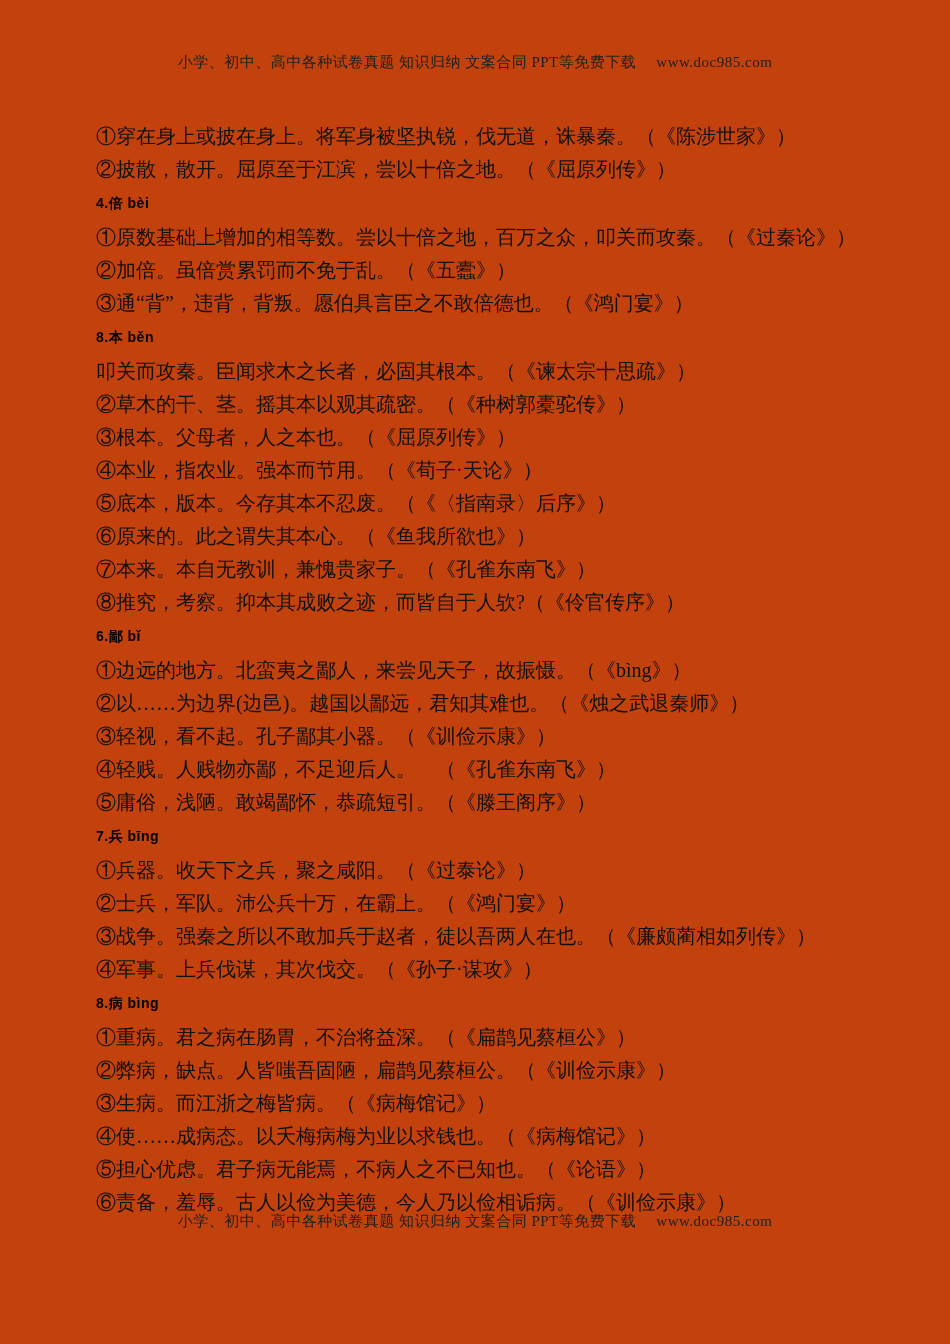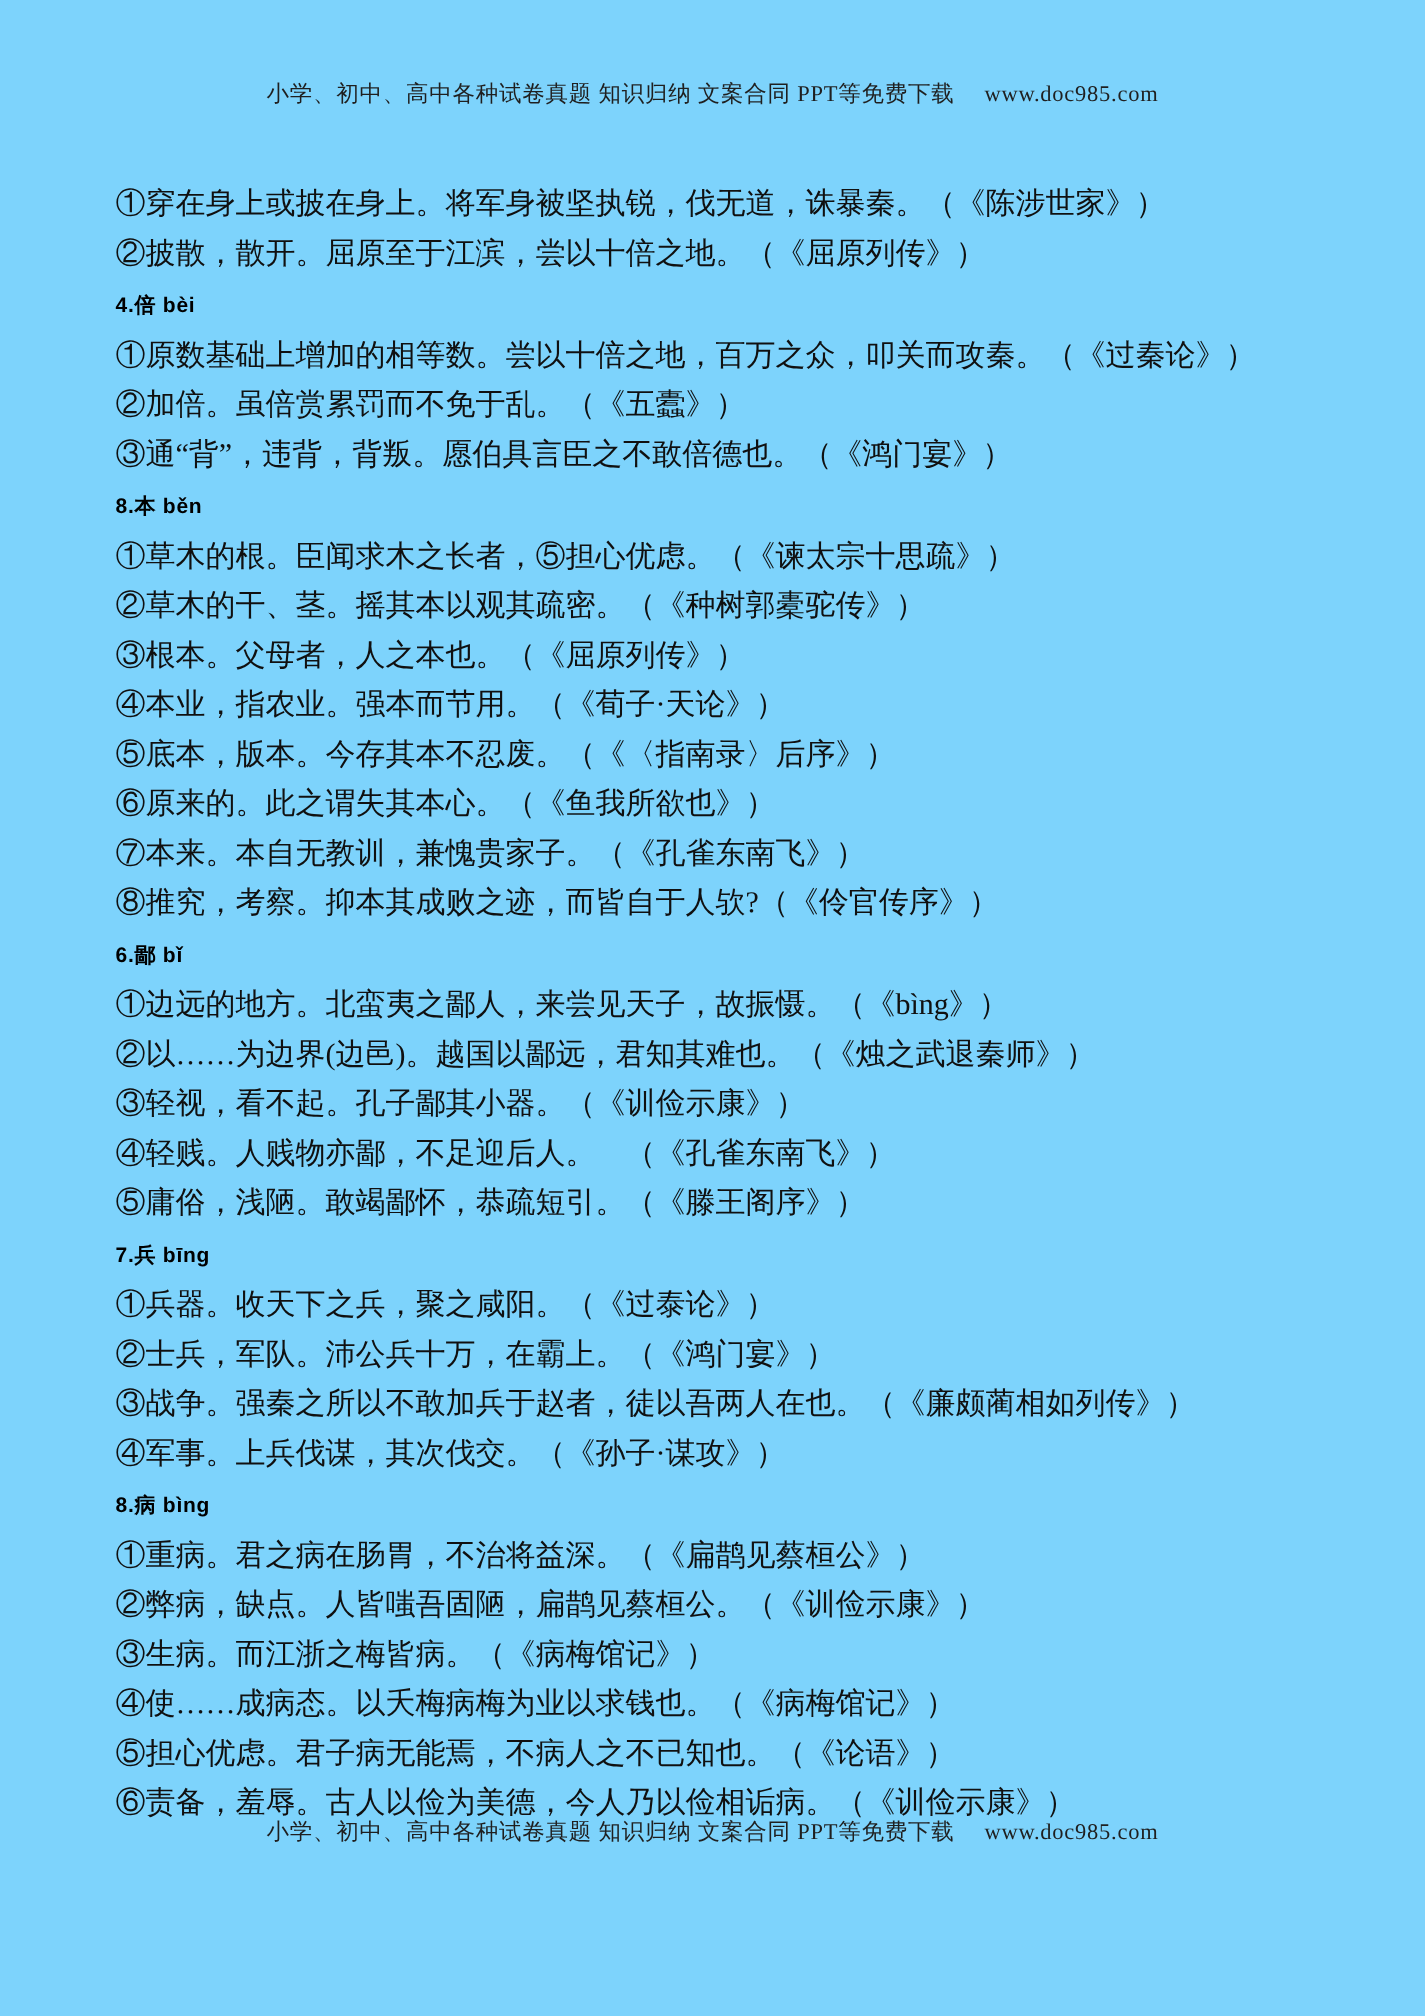--- a/index.html
+++ b/index.html
@@ -1,21 +1,21 @@
 <!DOCTYPE html>
 <html><head>
 <meta charset="utf-8">
 <style>
   * { margin: 0; padding: 0; box-sizing: border-box; }
   html, body { background: #ffffff; }
   .page {
     position: relative;
     width: 950px;
     height: 1344px;
-    background: #7dd3fc;
+    background: #c2410c;
     overflow: hidden;
     font-family: "Liberation Serif", "DejaVu Serif", serif;
     color: #111111;
   }
   .watermark {
     position: absolute;
     left: 0;
     width: 100%;
     display: flex;
     justify-content: center;
@@ -30,21 +30,21 @@
   .watermark.bottom { top: 1212px; }
   .watermark .url {
     margin-left: 20px;
     color: #1f1f1f;
     text-decoration: none;
     font-family: "Liberation Serif", "DejaVu Serif", serif;
   }
   .content {
     position: absolute;
     top: 120px;
-    left: 77px;
+    left: 96px;
     right: 60px;
   }
   .content p {
     margin: 0;
     font-size: 20px;
     line-height: 33px;
     white-space: pre-wrap;
     color: #101010;
   }
   .content p.heading {
@@ -69,21 +69,21 @@
   <div class="content">
     <p>①穿在身上或披在身上。将军身被坚执锐，伐无道，诛暴秦。（《陈涉世家》）</p>
     <p>②披散，散开。屈原至于江滨，尝以十倍之地。（《屈原列传》）</p>
 
     <p class="heading">4.倍 bèi</p>
     <p>①原数基础上增加的相等数。尝以十倍之地，百万之众，叩关而攻秦。（《过秦论》）</p>
     <p>②加倍。虽倍赏累罚而不免于乱。（《五蠹》）</p>
     <p>③通“背”，违背，背叛。愿伯具言臣之不敢倍德也。（《鸿门宴》）</p>
 
     <p class="heading">8.本 běn</p>
-    <p>①草木的根。臣闻求木之长者，⑤担心优虑。（《谏太宗十思疏》）</p>
+    <p>叩关而攻秦。臣闻求木之长者，必固其根本。（《谏太宗十思疏》）</p>
     <p>②草木的干、茎。摇其本以观其疏密。（《种树郭橐驼传》）</p>
     <p>③根本。父母者，人之本也。（《屈原列传》）</p>
     <p>④本业，指农业。强本而节用。（《荀子·天论》）</p>
     <p>⑤底本，版本。今存其本不忍废。（《〈指南录〉后序》）</p>
     <p>⑥原来的。此之谓失其本心。（《鱼我所欲也》）</p>
     <p>⑦本来。本自无教训，兼愧贵家子。（《孔雀东南飞》）</p>
     <p>⑧推究，考察。抑本其成败之迹，而皆自于人欤?（《伶官传序》）</p>
 
     <p class="heading">6.鄙 bǐ</p>
     <p>①边远的地方。北蛮夷之鄙人，来尝见天子，故振慑。（《bìng》）</p>

